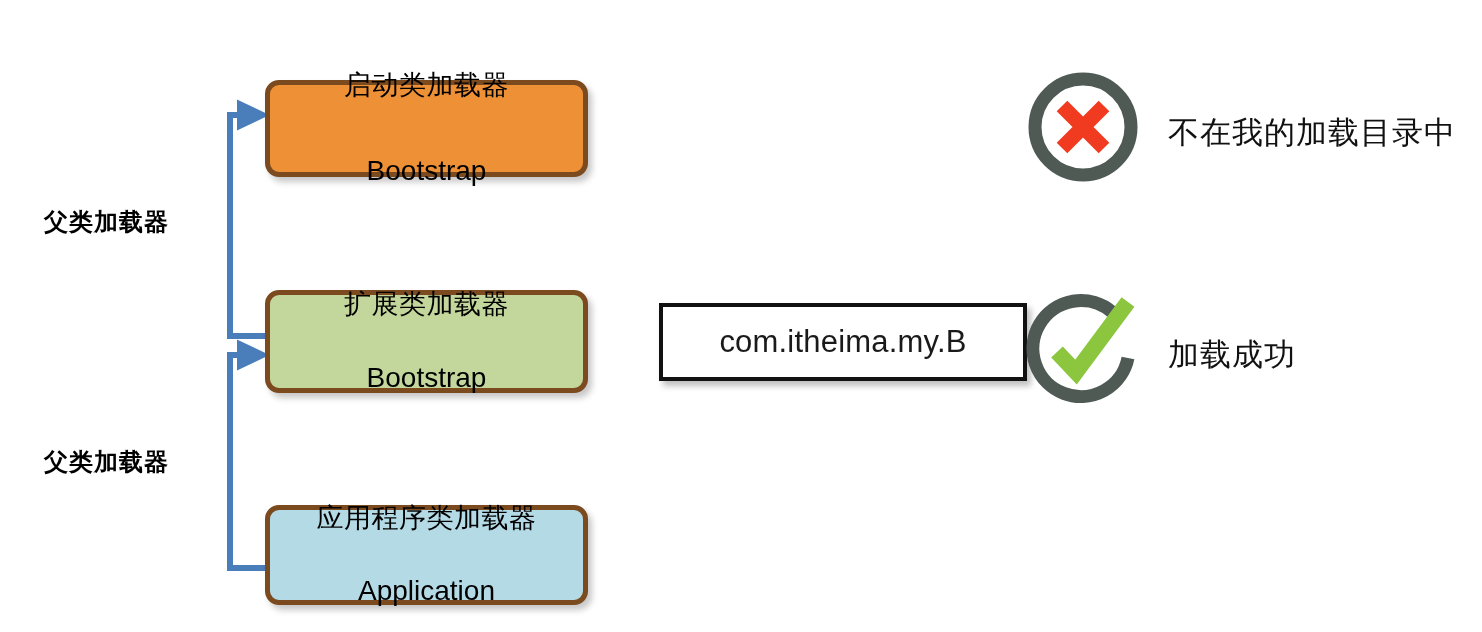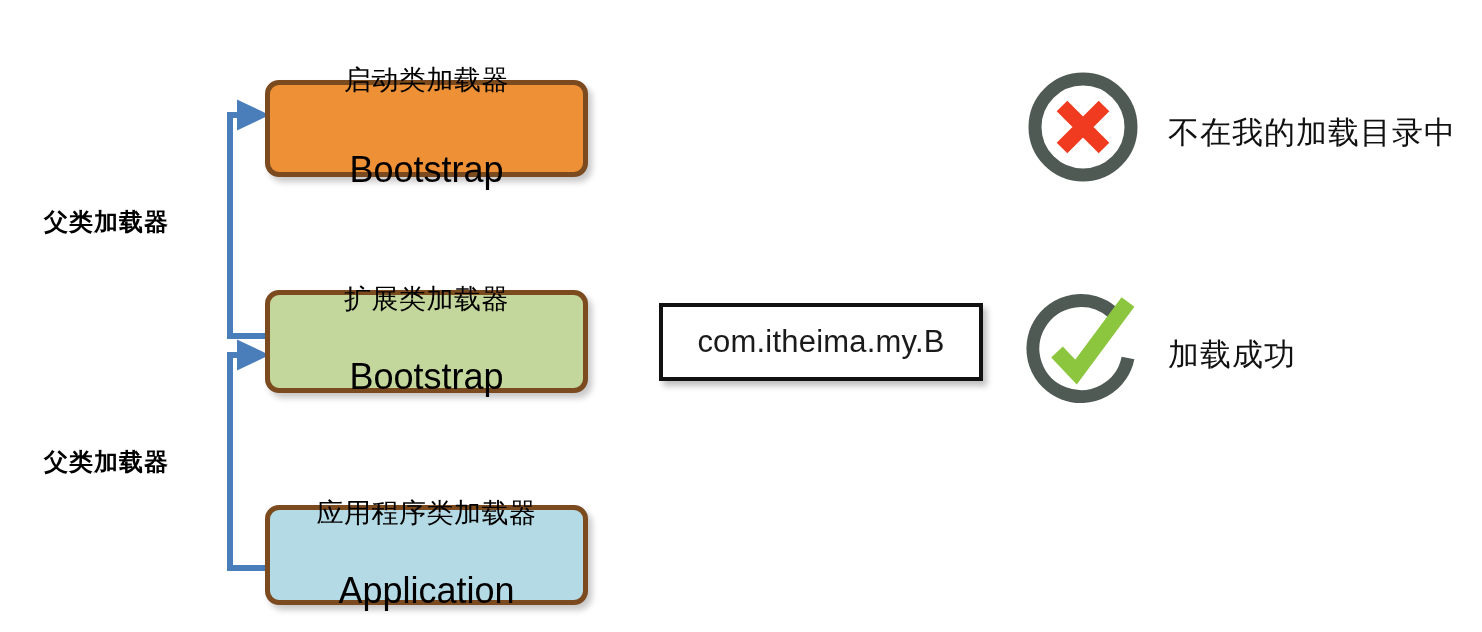--- a/index.html
+++ b/index.html
@@ -40,21 +40,21 @@
     justify-content: center;
     box-shadow: 4px 5px 6px rgba(0,0,0,0.22);
     color: #000000;
   }
   .loader-box .cn {
     font-size: 27px;
     line-height: 1.18;
     letter-spacing: 0.5px;
   }
   .loader-box .en {
-    font-size: 36px;
+    font-size: 28px;
     line-height: 1.18;
     margin-top: 40px;
   }
 
   #box-bootstrap {
     left: 265px; top: 80px;
     width: 323px; height: 97px;
     background: #ED9036;
     gap: 12px;
   }
@@ -78,21 +78,21 @@
     letter-spacing: 1px;
     white-space: nowrap;
   }
   #label-parent-1 { left: 44px; top: 206px; }
   #label-parent-2 { left: 44px; top: 446px; }
 
   
   #classname-box {
     position: absolute;
     left: 659px; top: 303px;
-    width: 324px; height: 78px;
+    width: 368px; height: 78px;
     box-sizing: border-box;
     background: #ffffff;
     border: 4px solid #111111;
     display: flex;
     align-items: center;
     justify-content: center;
     box-shadow: 4px 5px 6px rgba(0,0,0,0.25);
   }
   #classname-box .cls-text {
     font-size: 31px;

